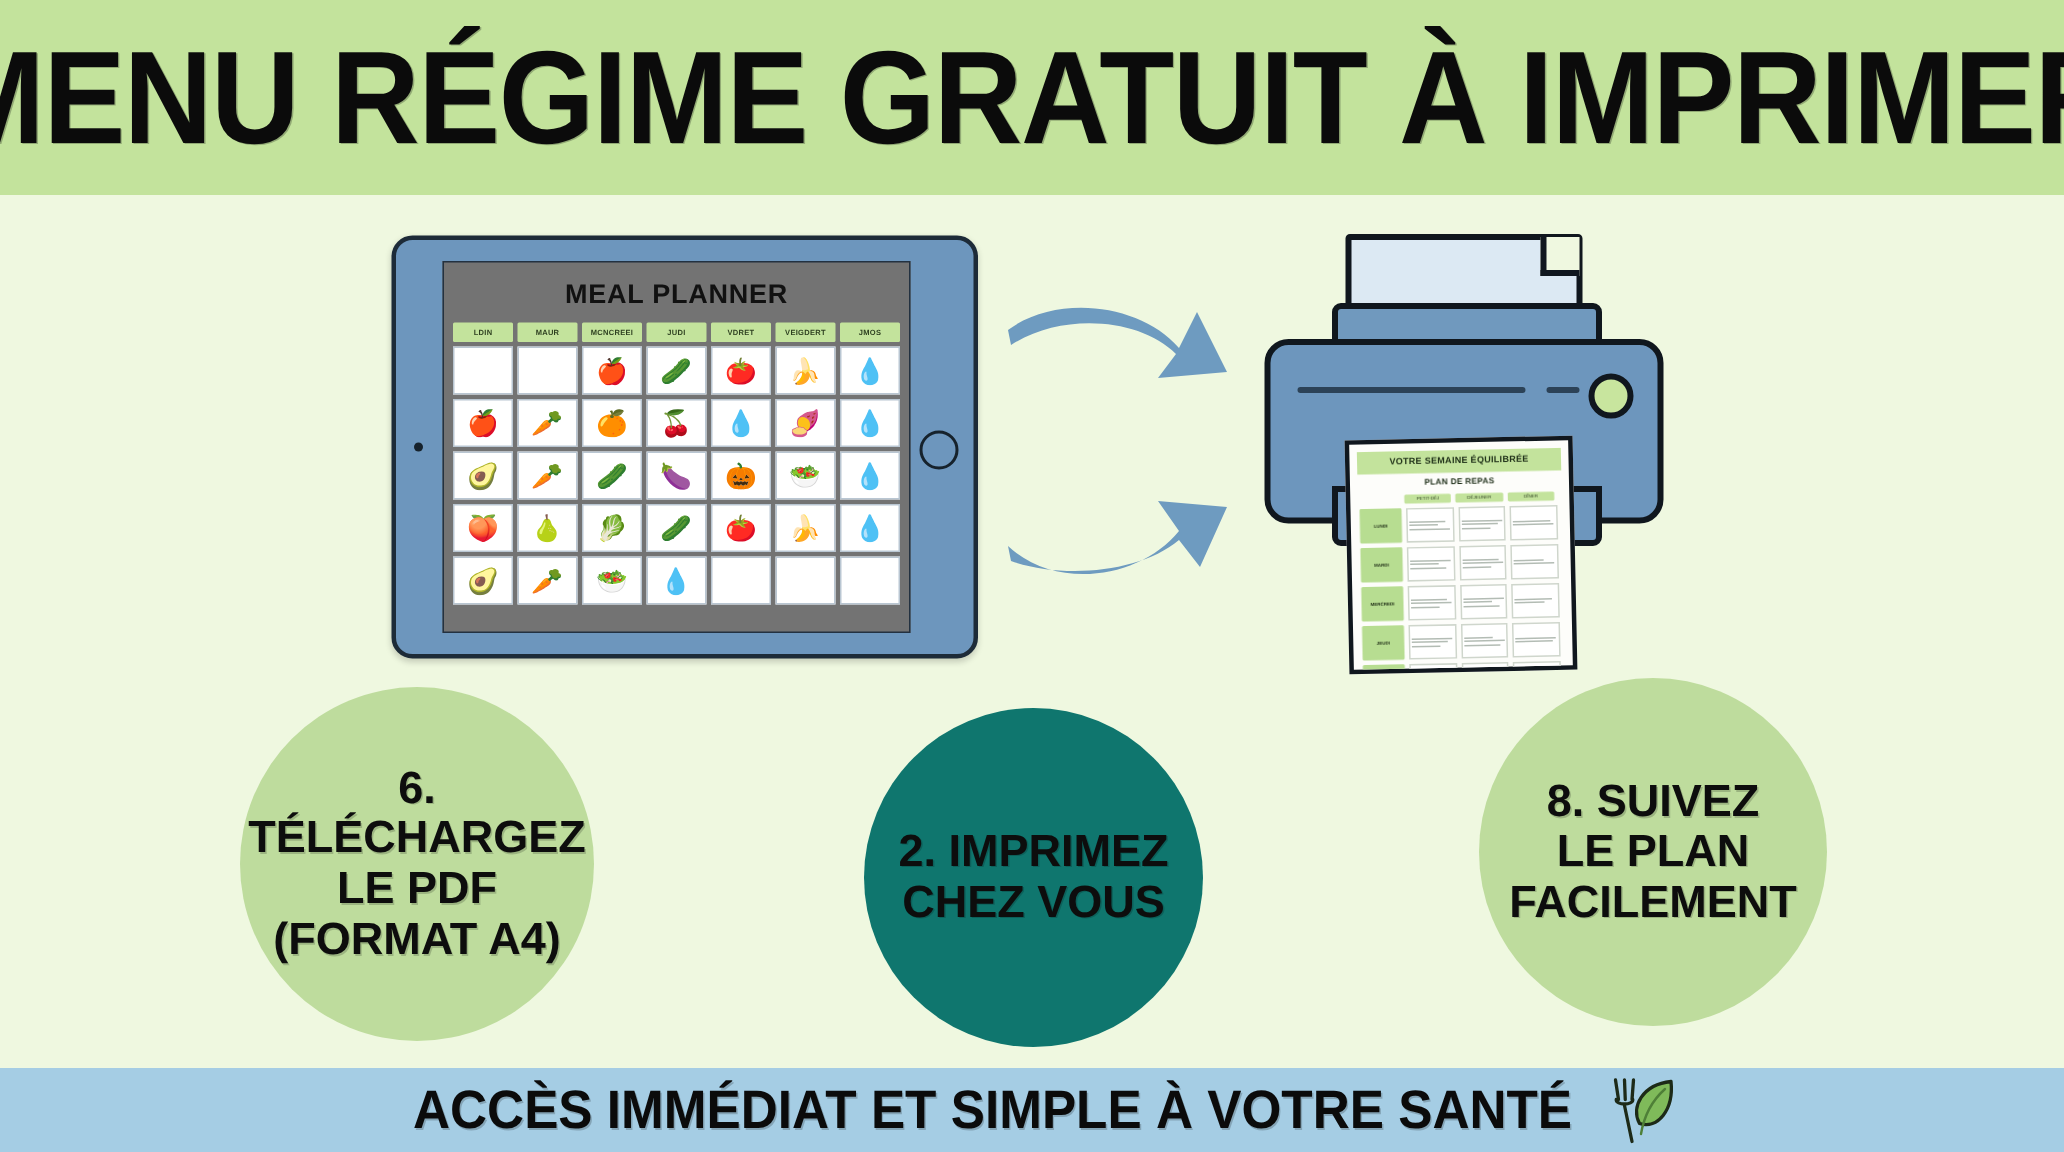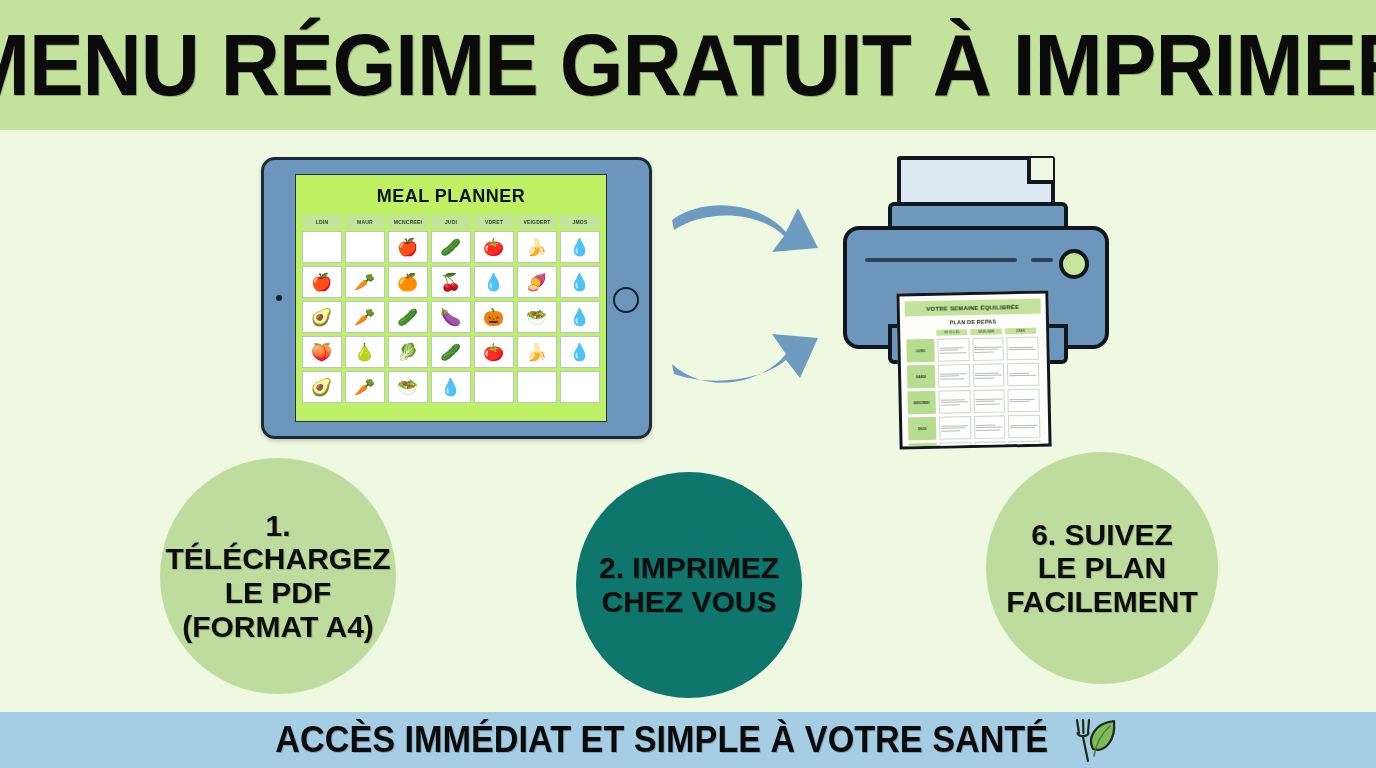--- a/index.html
+++ b/index.html
@@ -31,21 +31,21 @@
   .tablet-cam{
     position:absolute;left:12px;top:50%;margin-top:-3px;width:6px;height:6px;
     border-radius:50%;background:#16222c;
   }
   .tablet-home{
     position:absolute;right:10px;top:50%;margin-top:-11px;width:22px;height:22px;
     border-radius:50%;border:2px solid #16222c;
   }
   .tablet-screen{
     position:absolute;left:31px;top:14px;right:42px;bottom:14px;
-    background:#bef264;border:1px solid #233140;overflow:hidden;
+    background:#737373;border:1px solid #233140;overflow:hidden;
   }
   .planner-title{
     text-align:center;font-weight:bold;font-size:18px;color:#111;
     margin-top:11px;letter-spacing:.5px;
   }
   .planner-grid{margin:8px 6px 0 6px;}
   .planner-headrow{display:flex;gap:3px;margin-bottom:3px;}
   .planner-head{
     flex:1;background:#c3e39c;height:13px;border-radius:1px;
     display:flex;align-items:center;justify-content:center;
@@ -344,30 +344,30 @@
           <div class="sheet-cell"></div>
           <div class="sheet-cell"></div>
           <div class="sheet-cell"></div>
         </div>
       </div>
 
     </div>
   </div>
 
   <div class="circle c1">
-    <div class="circle-text">1. TÉLÉCHARGEZ
+    <div class="circle-text">6. TÉLÉCHARGEZ
 LE PDF
 (FORMAT A4)</div>
   </div>
   <div class="circle c2">
     <div class="circle-text">2. IMPRIMEZ
 CHEZ VOUS</div>
   </div>
   <div class="circle c3">
-    <div class="circle-text">6. SUIVEZ
+    <div class="circle-text">8. SUIVEZ
 LE PLAN
 FACILEMENT</div>
   </div>
 
   <div class="footer-band">
     <div class="footer-text">ACCÈS IMMÉDIAT ET SIMPLE À VOTRE SANTÉ</div>
     <svg class="footer-icon" viewBox="0 0 52 48">
       <g stroke="#1d2a18" stroke-width="2.2" fill="none" stroke-linecap="round" stroke-linejoin="round">
         <path d="M8 4 L10 17"></path>
         <path d="M14 4 L14.5 17"></path>

